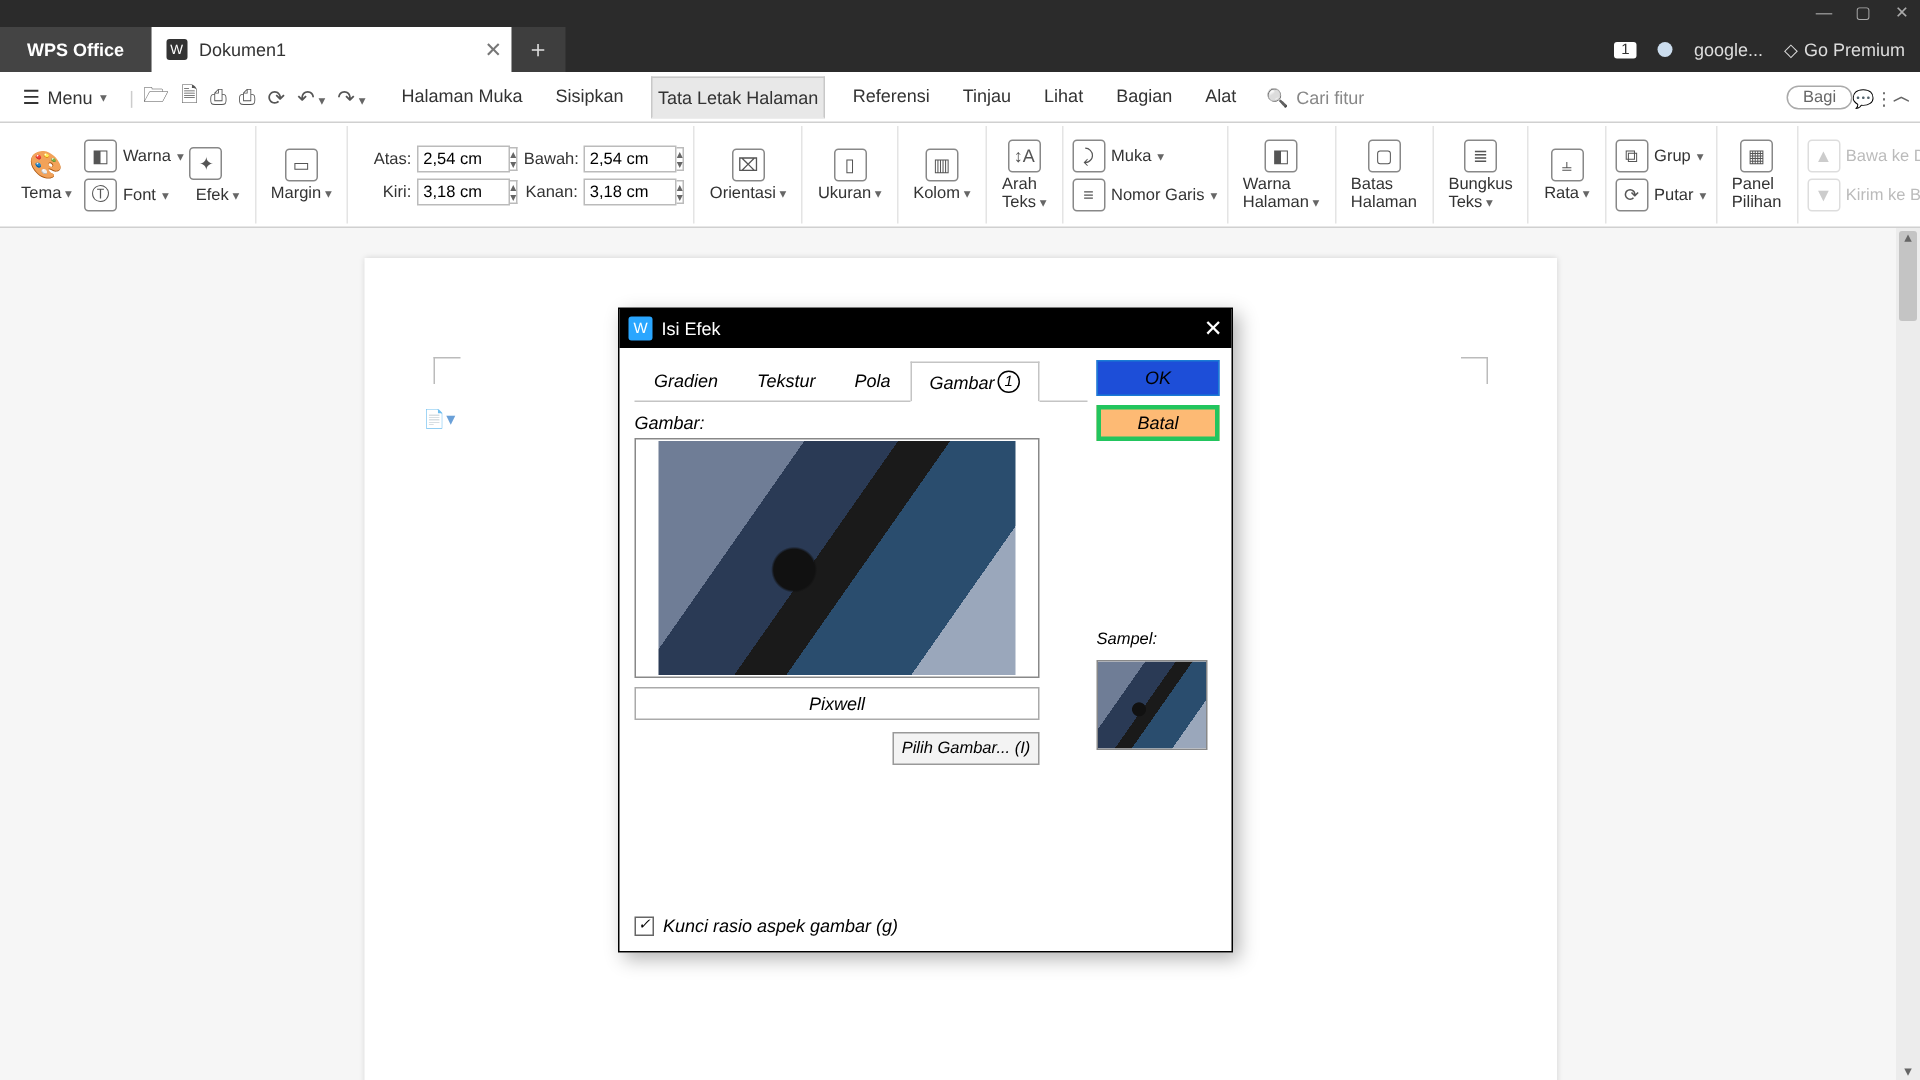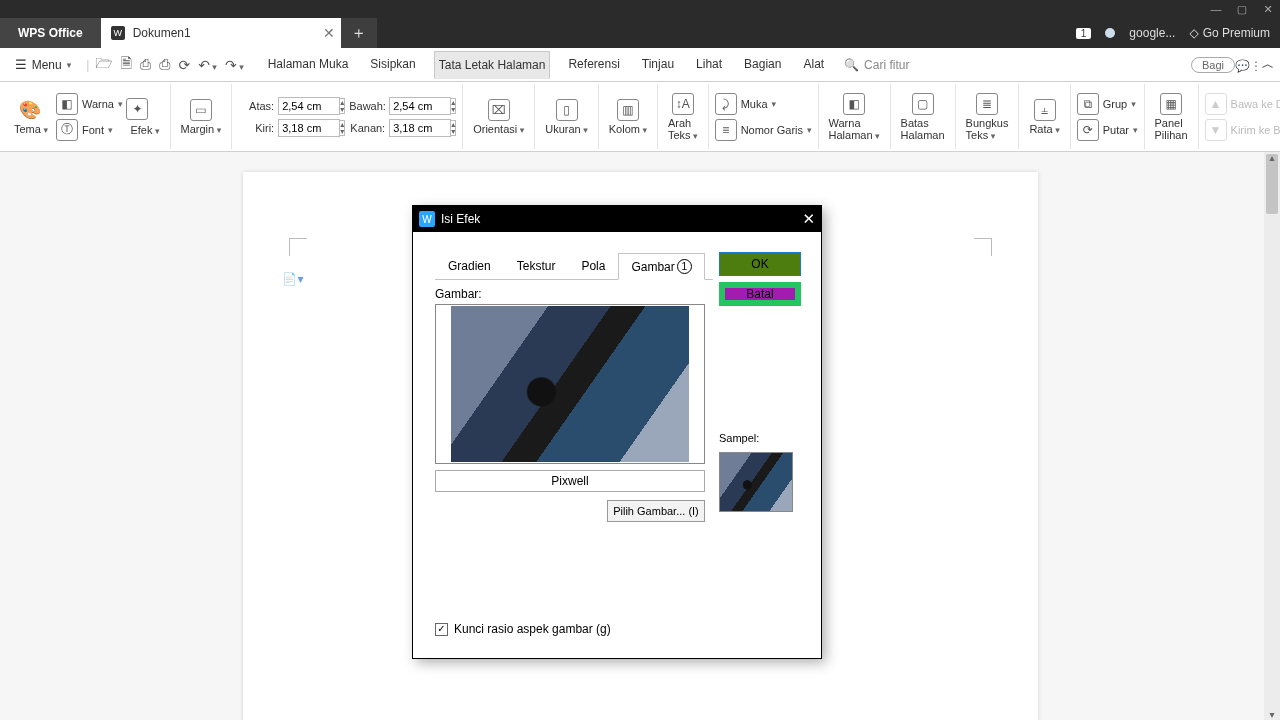--- a/index.html
+++ b/index.html
@@ -65,38 +65,38 @@
 .vscroll { position:absolute; right:0; top:152px; bottom:0; width:16px; background:#ececec;}
 .vscroll .thumb { position:absolute; top:2px; left:2px; right:2px; height:60px; background:#c4c4c4; border-radius:2px;}
 .vscroll .arrow { position:absolute; left:0; right:0; text-align:center; font-size:10px; color:#666;}
 .vscroll .arrow.up { top:0;} .vscroll .arrow.dn { bottom:0;}
 
 
 .dialog { position:absolute; top:205px; left:412px; width:410px; background:#fff; border:1px solid #000; box-shadow:4px 4px 12px rgba(0,0,0,.3); z-index:10;}
 .dlg-title { height:26px; background:#000; color:#fff; display:flex; align-items:center; padding:0 6px; font-size:12px; gap:6px;}
 .dlg-title .dlg-ico { width:16px; height:16px; background:#2aa6ff; border-radius:2px; display:flex;align-items:center;justify-content:center;font-size:10px;}
 .dlg-title .dlg-close { margin-left:auto; font-size:15px; cursor:default;}
-.dlg-body { display:flex; padding:16px; font-size:12px; }
+.dlg-body { display:flex; padding:4px; font-size:12px;font-style:italic; }
 .dlg-left { flex:1; padding:0 6px 6px 6px;}
 .dlg-right { width:86px; padding:4px 4px 0 0; display:flex; flex-direction:column; align-items:stretch; gap:6px;}
 .dlg-tabs { display:flex; border-bottom:1px solid #c4c4c4; margin-top:4px;}
 .dlg-tab { padding:5px 12px; border:1px solid transparent; border-bottom:none; white-space:nowrap; display:flex; align-items:center;}
 .dlg-tab.active { border:1px solid #c4c4c4; border-bottom:1px solid #fff; background:#fff; position:relative; top:1px;}
 .circ1 { display:inline-flex; width:15px;height:15px;border:1.3px solid #000;border-radius:50%;margin-left:2px;align-items:center;justify-content:center;font-size:10px;line-height:10px;}
 .section-lbl { margin:7px 0 3px 0; display:block;}
 .img-box { width:270px; height:160px; border:1px solid #888; padding:1px; display:flex; align-items:center; justify-content:center; background:#fff; overflow:hidden;}
 .photo { width:238px; height:156px; background:
   radial-gradient(circle at 38% 55%, #111 0 8%, transparent 9%),
   linear-gradient(125deg,#6f7d96 0 28%,#2a3a55 28% 46%,#1a1a1a 46% 56%,#2a4d6e 56% 80%,#9aa7bb 80% 100%);
 }
 .photo.small { width:72px; height:58px;}
 .txtfield { width:270px; height:22px; border:1px solid #aaa; margin-top:6px; text-align:center; font-size:12px; padding:3px 0; background:#fff;}
 .pick-btn { width:98px; height:22px; border:1px solid #999; background:#f3f3f3; font-size:11px; margin-top:8px; margin-left:172px; display:flex;align-items:center;justify-content:center;}
-.dlg-btn { height:24px; border:6px solid #22c55e; background:#a21caf; font-size:12px; display:flex; align-items:center; justify-content:center;}
-.dlg-btn.primary { border:1.5px solid #1a7bd4; background:#4d7c0f;}
+.dlg-btn { height:24px; border:3px solid #22c55e; background:#fdba74; font-size:12px; display:flex; align-items:center; justify-content:center;}
+.dlg-btn.primary { border:1.5px solid #1a7bd4; background:#1d4ed8;}
 .sample-lbl { margin-top:120px; font-size:11px;}
 .sample-box { width:74px; height:60px; border:1px solid #888; margin-top:2px; overflow:hidden;}
 .chk { display:flex; align-items:center; gap:6px; margin-top:24px; font-size:12px;}
 .chk .box { width:13px; height:13px; border:1px solid #666; display:flex; align-items:center; justify-content:center; font-size:10px; line-height:10px;}
 .dlg-footer { padding:6px 10px; border-top:0; }
 .dlg-footer .chk { margin-top:0;}
 </style>
 </head>
 <body>
 

